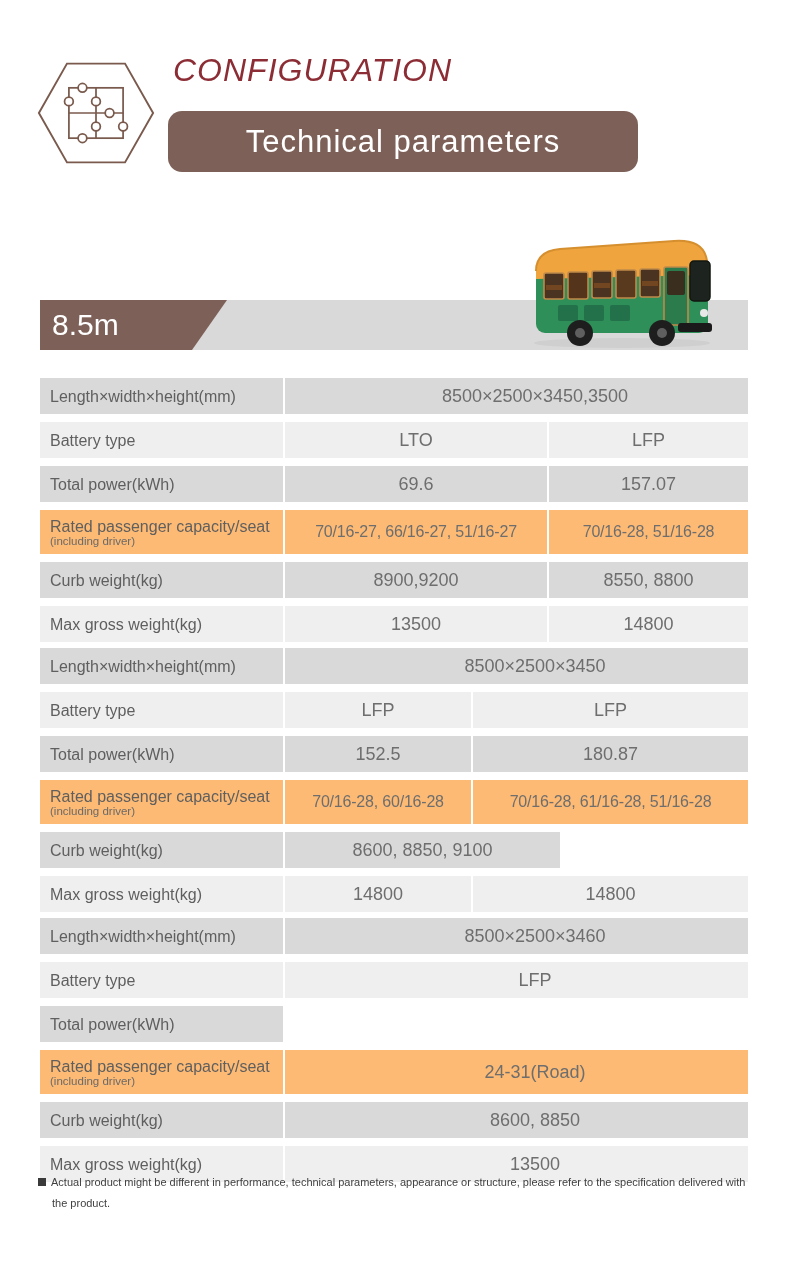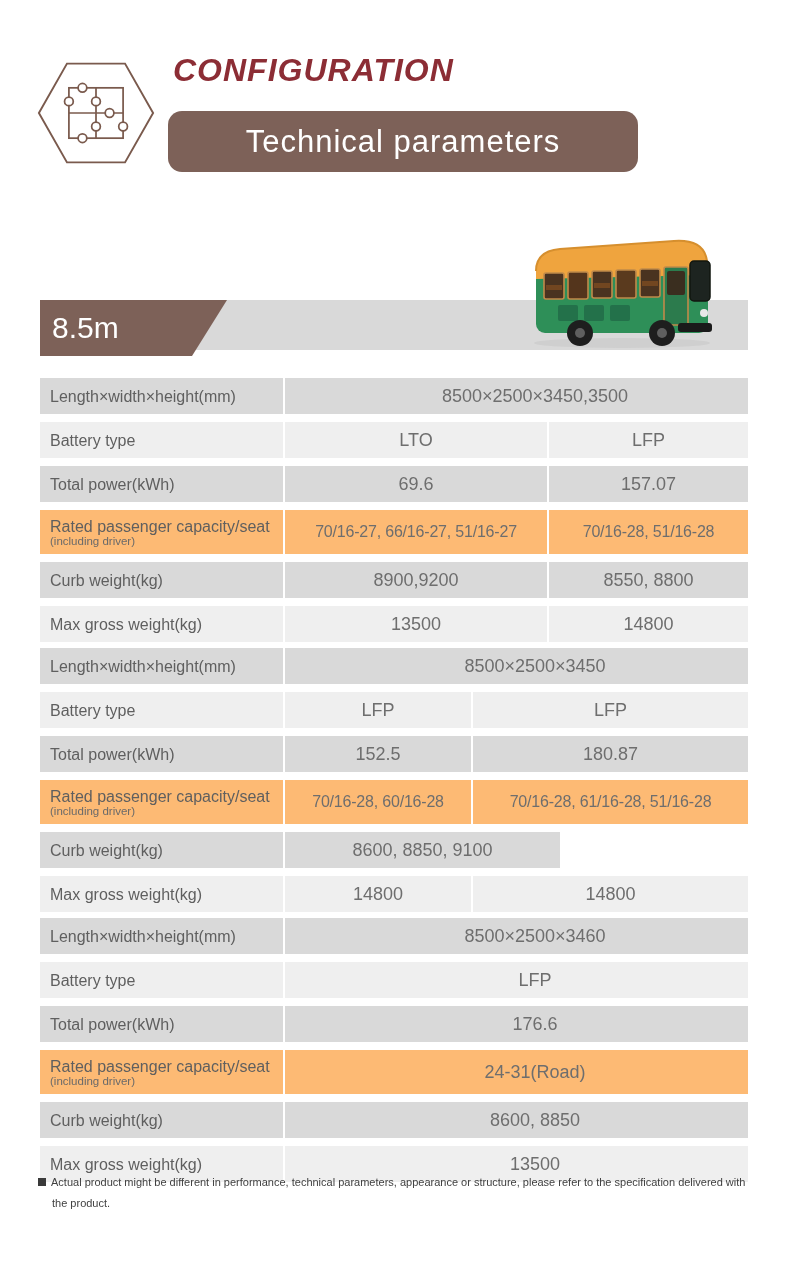--- a/index.html
+++ b/index.html
@@ -4,34 +4,34 @@
 <style>
   * { margin:0; padding:0; box-sizing:border-box; }
   html,body { background:#ffffff; }
   body { font-family:"Liberation Sans", sans-serif; }
   .page { position:relative; width:790px; height:1271px; background:#fff; overflow:hidden; }
 
   
   .hex-icon { position:absolute; left:36px; top:56px; width:120px; height:114px; }
   .config-title {
     position:absolute; left:173px; top:52px;
-    font-size:32px; font-weight:bold; font-style:italic;
+    font-size:32px; font-weight:normal; font-style:italic;
     letter-spacing:1px; color:#8c2d35;
   }
   .subtitle-box {
     position:absolute; left:168px; top:111px; width:470px; height:61px;
     background:#7d6158; border-radius:14px;
     display:flex; align-items:center; justify-content:center;
   }
   .subtitle-box span { color:#ffffff; font-size:31px; letter-spacing:1px; }
 
   
   .band { position:absolute; left:40px; top:300px; width:708px; height:50px; background:#d9d9d9; }
   .band-brown {
-    position:absolute; left:0; top:0; width:227px; height:56px; background:#7d6158;
+    position:absolute; left:0; top:0; width:227px; height:50px; background:#7d6158;
     clip-path:polygon(0 0, 187px 0, 152px 100%, 0 100%);
     display:flex; align-items:center;
   }
   .band-brown span { color:#ffffff; font-size:30px; padding-left:12px; font-weight:normal; }
   .bus { position:absolute; left:528px; top:233px; width:192px; height:118px; }
 
   
   .spec-table { position:absolute; left:40px; width:708px; display:flex; flex-direction:column; row-gap:8px; }
   .t1 { top:378px; } .t2 { top:648px; } .t3 { top:918px; }
   .row { display:flex; column-gap:2px; height:36px; }
@@ -226,21 +226,20 @@
     <div class="row light">
       <div class="cell label">
           <span class="main">Battery type</span>
         </div>
       <div class="cell value dims span1">LFP</div>
     </div>
     <div class="row dark">
       <div class="cell label">
           <span class="main">Total power(kWh)</span>
         </div>
-      <div class="cell value span1">176.6</div>
     </div>
     <div class="row pale tall">
       <div class="cell label">
         <span class="main">Rated passenger capacity/seat</span>
         <span class="sub">(including driver)</span>
       </div>
       <div class="cell value span1">24-31(Road)</div>
     </div>
     <div class="row dark">
       <div class="cell label">

